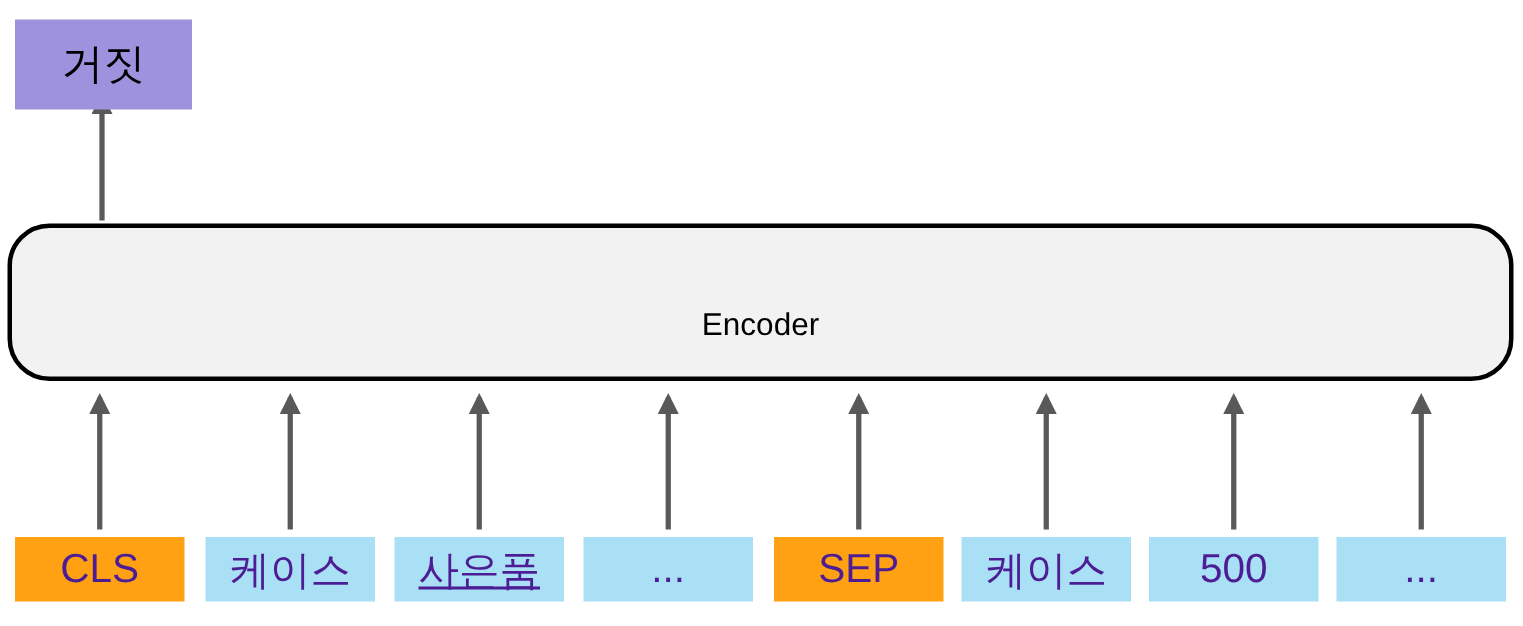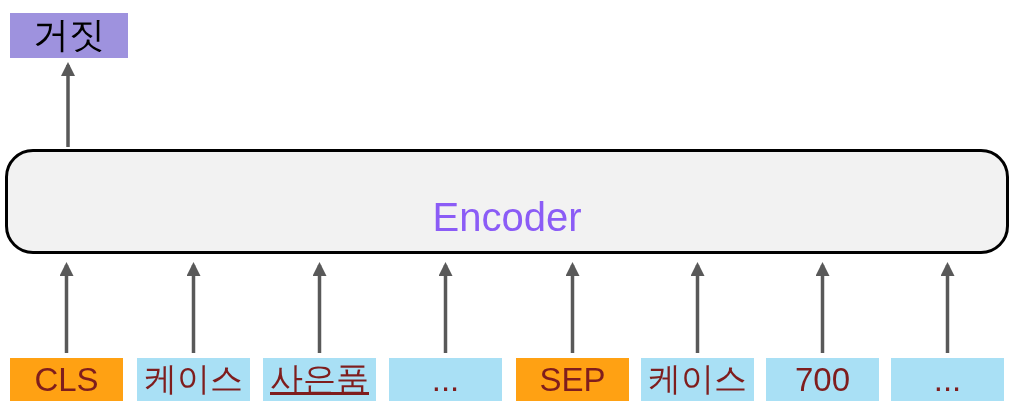--- a/index.html
+++ b/index.html
@@ -13,57 +13,57 @@
     width: 1015px;
     height: 417px;
     background: #ffffff;
     overflow: hidden;
   }
   .output-box {
     position: absolute;
     left: 10px;
     top: 13px;
     width: 118px;
-    height: 45px;
+    height: 60px;
     background: var(--output, #9E92DE);
     display: flex;
     align-items: center;
     justify-content: center;
-    font-size: 36px;
+    font-size: 28px;
     color: #000000;
   }
   .encoder-box {
     position: absolute;
     left: 5px;
     top: 149px;
     width: 1004px;
     height: 105px;
     box-sizing: border-box;
     background: var(--encoder-fill, #F2F2F2);
     border: 3px solid var(--encoder-border, #000000);
     border-radius: 28px;
     display: flex;
     align-items: center;
     justify-content: center;
   }
   .encoder-label {
-    font-size: 40px;
-    color: #8b5cf6;
+    font-size: 21px;
+    color: #000000;
     margin-top: 31px;
   }
   .token {
     position: absolute;
     top: 358px;
     width: 113px;
     height: 43px;
     display: flex;
     align-items: center;
     justify-content: center;
-    font-size: 33px;
-    color: #7f1d1d;
+    font-size: 27px;
+    color: #4c1d95;
   }
   .token.special { background: var(--special-token, #FFA113); }
   .token.normal  { background: var(--token, #A9E0F5); }
   .arrows-layer {
     position: absolute;
     left: 0;
     top: 0;
     width: 1015px;
     height: 417px;
     pointer-events: none;
@@ -103,16 +103,16 @@
   <div class="encoder-box">
     <span class="encoder-label">Encoder</span>
   </div>
 
   <div class="token special" style="left:10px;">CLS</div>
   <div class="token normal" style="left:137px;">케이스</div>
   <div class="token normal" style="left:263px;text-decoration:underline;">사은품</div>
   <div class="token normal" style="left:389px;">...</div>
   <div class="token special" style="left:516px;text-align:center;">SEP</div>
   <div class="token normal" style="left:641px;">케이스</div>
-  <div class="token normal" style="left:766px;">700</div>
+  <div class="token normal" style="left:766px;">500</div>
   <div class="token normal" style="left:891px;">...</div>
 
 </div>
 
 </body></html>

